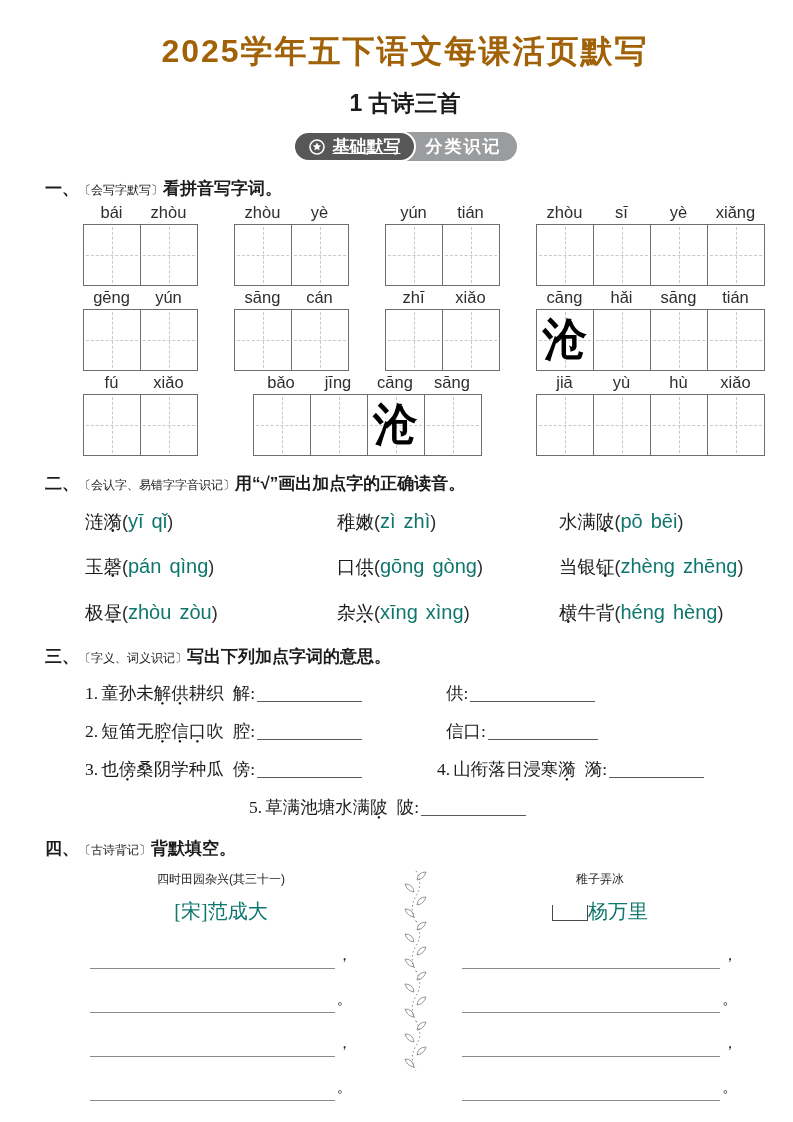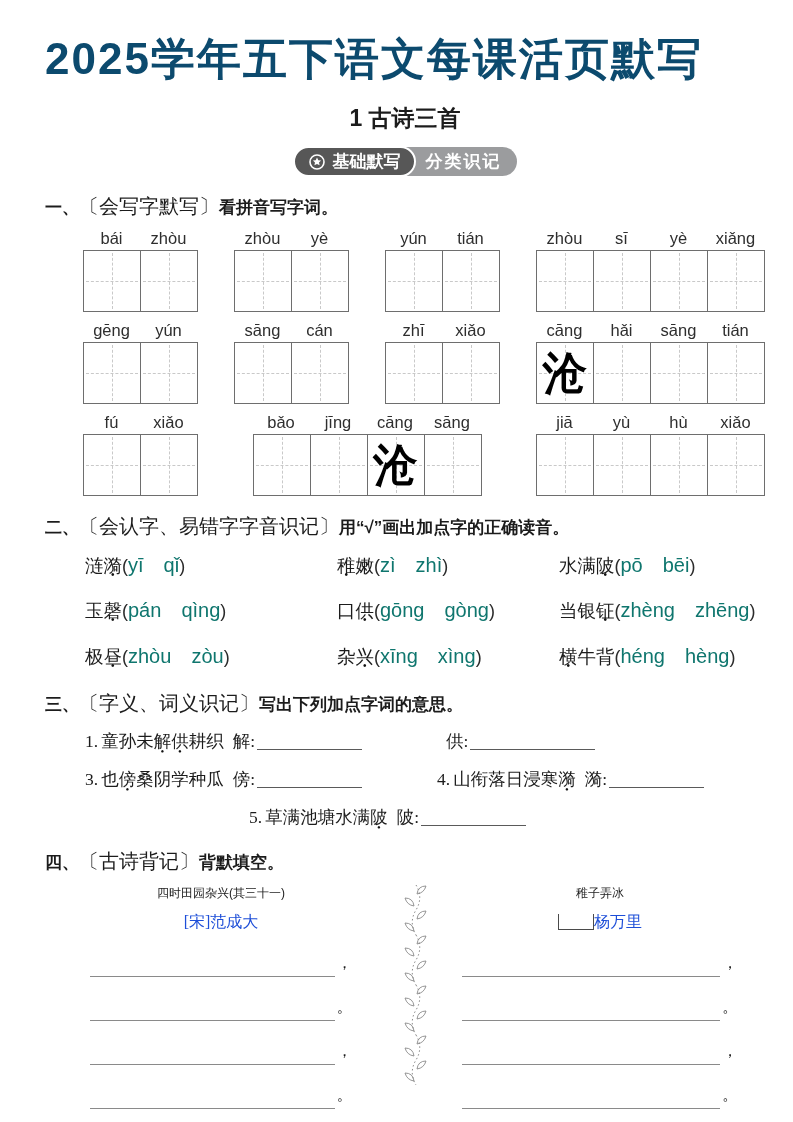--- a/index.html
+++ b/index.html
@@ -1,92 +1,92 @@
 <!DOCTYPE html>
 <html><head>
 <meta charset="utf-8">
 <style>
   html,body{margin:0;padding:0;width:793px;height:1122px;overflow:hidden;background:#fff;}
   body{font-family:"Liberation Sans","DejaVu Sans",sans-serif;color:#1c1c1c;}
   .serif{font-family:"Liberation Serif","DejaVu Serif",serif;}
   .page{padding:30px 28px 6px 45px;position:relative;}
 
-  .title{text-align:left;font-size:44px;font-weight:800;letter-spacing:2px;color:#0c4a6e;}
+  .title{text-align:center;font-size:32px;font-weight:800;letter-spacing:2px;color:#a16207;}
   .lesson{text-align:center;font-size:23px;font-weight:700;margin-top:14px;}
 
   .badge-wrap{display:flex;justify-content:center;margin-top:13px;}
   .badge{display:inline-flex;align-items:stretch;border-radius:16px;color:#fff;font-size:17px;font-weight:700;}
   .badge-left{display:flex;align-items:center;gap:7px;border:2px solid #fff;border-radius:16px;margin:-1px;padding:2px 13px;}
   .badge-right{display:flex;align-items:center;padding:2px 15px 2px 11px;letter-spacing:2px;}
   .badge-icon{display:inline-flex;align-items:center;}
 
   .sec-h{margin-top:17px;font-size:17px;line-height:1.35;}
   .sec-num{font-weight:700;}
-  .sec-tag{font-family:"Liberation Serif","DejaVu Serif",serif;font-size:20px;}
+  .sec-tag{font-family:"Liberation Serif","DejaVu Serif",serif;font-size:12px;}
   .sec-ins{font-weight:700;}
 
   
   #py-rows{width:682px;margin-left:38px;}
-  .py-row{display:flex;justify-content:space-between;margin-top:9px;}
+  .py-row{display:flex;justify-content:space-between;margin-top:2px;}
   .py-labels{display:flex;margin-bottom:2px;}
   .py-label{width:57px;text-align:center;font-size:16.5px;color:#2e2e2e;}
   .py-boxes{display:flex;}
   .box{width:56px;height:60px;border:1px solid #6e6e6e;margin-left:-1px;position:relative;background:#fff;}
   .box:first-child{margin-left:0;}
   .box::before{content:"";position:absolute;left:50%;top:2px;bottom:2px;border-left:1px dashed #c9c9c9;}
   .box::after{content:"";position:absolute;top:50%;left:2px;right:2px;border-top:1px dashed #c9c9c9;}
   .fill{position:absolute;inset:0;display:flex;align-items:center;justify-content:center;font-size:44px;font-family:"Liberation Serif","DejaVu Serif",serif;font-weight:600;z-index:2;color:#000;}
 
   
   .dc{position:relative;}
   .dc::after{content:"•";position:absolute;left:50%;transform:translateX(-50%);bottom:-0.82em;font-size:0.62em;color:#111;}
 
   
   #read-grid{display:grid;grid-template-columns:252px 222px auto;margin-left:40px;margin-top:8px;row-gap:11px;}
   .read-item{font-size:18px;line-height:1.7;white-space:nowrap;}
   .read-item .word{font-family:"Liberation Serif","DejaVu Serif",serif;font-size:18.5px;}
   .paren{font-size:18px;color:#2b2b2b;}
   .pych{font-size:20px;color:#0f766e;}
-  .pych.second{margin-left:20px;}
+  .pych.second{margin-left:8px;}
 
   
   #mean-rows{margin-left:40px;margin-top:7px;}
   .m-row{display:flex;margin-top:10px;line-height:1.6;justify-content:center;}
   .m-left{width:352px;}
   .m-right{flex:1;}
   .m-num,.m-sent,.m-label{font-family:"Liberation Serif","DejaVu Serif",serif;font-size:17.5px;}
   .m-label{margin-left:9px;}
   .m-num{margin-right:3px;}
   .blank{display:inline-block;border-bottom:1px solid #5a5a5a;height:15px;vertical-align:-3px;margin-left:2px;}
 
   
   .poems{display:flex;margin-top:10px;}
   .poem-left{width:352px;text-align:center;}
   .vine-col{width:38px;display:flex;justify-content:center;}
   .poem-right{flex:1;text-align:center;}
   .poem-title{font-size:12px;font-weight:400;}
-  .poem-author{margin-top:10px;font-family:"Liberation Serif","DejaVu Serif",serif;font-size:16px;color:#1d4ed8;}
+  .poem-author{margin-top:10px;font-family:"Liberation Serif","DejaVu Serif",serif;font-size:20px;color:#0f766e;}
   .pline{display:flex;justify-content:center;align-items:flex-end;margin-top:23px;}
   .pline .ln{border-bottom:1px solid #8a8a8a;height:16px;}
   .poem-left .ln{width:245px;}
   .poem-right .ln{width:258px;}
   .pu{font-size:16px;margin-left:2px;position:relative;top:-3px;}
   .bblank{display:inline-block;width:34px;height:15px;border:1px solid #4a4a4a;border-top:none;vertical-align:-3px;}
 </style>
 </head>
 <body>
 
 <div class="page">
 
   <div class="title">2025学年五下语文每课活页默写</div>
   <div class="lesson">1 古诗三首</div>
 
   <div class="badge-wrap">
     <div class="badge" id="badge" style="background: rgb(155, 156, 158);">
-      <div class="badge-left" id="badge-left" style="background: rgb(87, 87, 87);">
+      <div class="badge-left" id="badge-left" style="background: rgb(87, 87, 87); text-decoration: underline;">
         <span class="badge-icon">
           <svg width="18" height="18" viewBox="0 0 18 18">
             <circle cx="9" cy="9" r="7" fill="none" stroke="#fff" stroke-width="1.6"></circle>
             <path d="M9 4.6 L10.3 7.2 L13.1 7.5 L11 9.5 L11.6 12.3 L9 10.9 L6.4 12.3 L7 9.5 L4.9 7.5 L7.7 7.2 Z" fill="#fff"></path>
           </svg>
         </span>
         <span>基础默写</span>
       </div>
       <div class="badge-right">
         <span>分类识记</span>
@@ -245,20 +245,24 @@
       <div class="read-item"><span class="word"><span>极</span><span class="dc">昼</span></span><span class="paren">(</span><span class="pych">zhòu</span><span class="pych second">zòu</span><span class="paren">)</span></div>
       <div class="read-item"><span class="word"><span>杂</span><span class="dc">兴</span></span><span class="paren">(</span><span class="pych">xīng</span><span class="pych second">xìng</span><span class="paren">)</span></div>
       <div class="read-item"><span class="word"><span class="dc">横</span><span>牛</span><span>背</span></span><span class="paren">(</span><span class="pych">héng</span><span class="pych second">hèng</span><span class="paren">)</span></div>
     </div>
 
   <div class="sec-h"><span class="sec-num">三、</span><span class="sec-tag serif">〔字义、词义识记〕</span><span class="sec-ins">写出下列加点字词的意思。</span></div>
   <div id="mean-rows">
       <div class="m-row">
         <div class="m-left"><span class="m-num">1.</span><span class="m-sent"><span>童</span><span>孙</span><span>未</span><span class="dc">解</span><span class="dc">供</span><span>耕</span><span>织</span></span><span class="m-label">解:</span><span class="blank" style="width: 105px;"></span></div>
         <div class="m-right"><span class="m-label">供:</span><span class="blank" style="width: 125px;"></span></div>
+      </div>
+      <div class="m-row">
+        <div class="m-left"><span class="m-num">2.</span><span class="m-sent"><span>短</span><span>笛</span><span>无</span><span class="dc">腔</span><span class="dc">信</span><span class="dc">口</span><span>吹</span></span><span class="m-label">腔:</span><span class="blank" style="width: 105px;"></span></div>
+        <div class="m-right"><span class="m-label">信口:</span><span class="blank" style="width: 110px;"></span></div>
       </div>
       <div class="m-row">
         <div class="m-left"><span class="m-num">3.</span><span class="m-sent"><span>也</span><span class="dc">傍</span><span>桑</span><span>阴</span><span>学</span><span>种</span><span>瓜</span></span><span class="m-label">傍:</span><span class="blank" style="width: 105px;"></span></div>
         <div class="m-right"><span class="m-num">4.</span><span class="m-sent"><span>山</span><span>衔</span><span>落</span><span>日</span><span>浸</span><span>寒</span><span class="dc">漪</span></span><span class="m-label">漪:</span><span class="blank" style="width: 95px;"></span></div>
       </div>
       <div class="m-row">
         <div class="m-left"><span class="m-num">5.</span><span class="m-sent"><span>草</span><span>满</span><span>池</span><span>塘</span><span>水</span><span>满</span><span class="dc">陂</span></span><span class="m-label">陂:</span><span class="blank" style="width: 105px;"></span></div>
       </div>
     </div>
 

